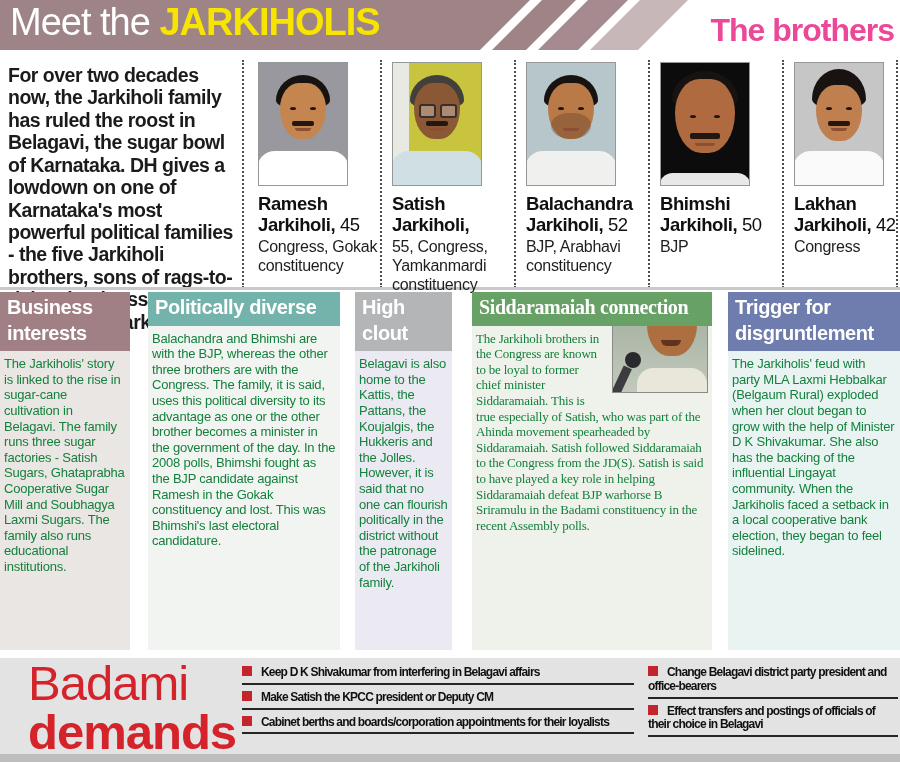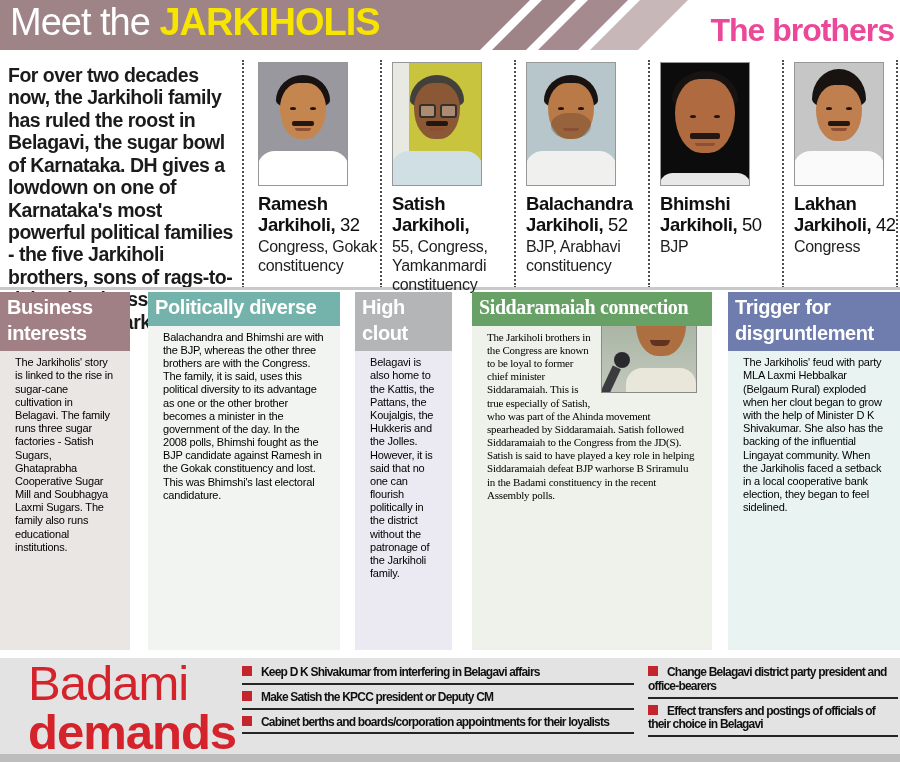--- a/index.html
+++ b/index.html
@@ -59,21 +59,21 @@
   .p5{background:#c6c6c6;} .p5 .ph-hair{height:40px;top:6px;} .p5 .ph-face{background:#bf7f4e;top:22px;}
   .p5 .ph-shirt{background:#fafafa;}
   .bro-caption{margin-top:8px;}
   .bro-name{font-size:18.5px;font-weight:bold;color:#101010;line-height:1.12;letter-spacing:-0.4px;}
   .bro-age{font-weight:normal;}
   .bro-details{margin-top:3px;font-size:16px;color:#1e1e1e;line-height:1.18;letter-spacing:-0.3px;}
 
   
   .col{position:absolute;top:292px;height:358px;display:flex;flex-direction:column;border-radius:20px;}
   .col-header{color:#ffffff;font-weight:bold;font-size:20px;line-height:1.28;padding:3px 7px 5px;letter-spacing:-0.4px;}
-  .col-body{flex:1;padding:5px 15px;font-size:11px;line-height:1.2;letter-spacing:-0.2px;color:#000000;overflow:hidden;}
+  .col-body{flex:1;padding:5px 4px;font-size:13px;line-height:1.2;letter-spacing:-0.2px;color:#15803d;overflow:hidden;}
   .c1{left:0;width:130px;}   .c1 .col-header{background:#a07f85;} .c1 .col-body{background:#eae6e3;}
   .c2{left:148px;width:192px;}.c2 .col-header{background:#74b3ac;} .c2 .col-body{background:#f1f4f0;}
   .c3{left:355px;width:97px;} .c3 .col-header{background:#b3b5b7;} .c3 .col-body{background:#ebeaf2;}
   .c4{left:472px;width:240px;font-family:Liberation Serif, serif;}.c4 .col-header{background:#67a166;} .c4 .col-body{background:#eef2ea;}
   .c5{left:728px;width:172px;}.c5 .col-header{background:#6e7dad;} .c5 .col-body{background:#e9f4f2;}
 
   
   .sid-photo{float:right;width:94px;height:112px;margin:-52px 0 4px 6px;border:1px solid #8a8a8a;
              position:relative;overflow:hidden;background:linear-gradient(#9aa897,#c2c9bc);}
   .sid-face{position:absolute;top:18px;left:34px;width:50px;height:58px;background:#ad6e40;
@@ -127,21 +127,21 @@
     <div class="portrait p1">
       <div class="ph-hair"></div>
       <div class="ph-face"></div>
       <div class="ph-eye l"></div>
         <div class="ph-eye r"></div>
       <div class="ph-mus"></div>
         <div class="ph-mouth"></div>
       <div class="ph-shirt"></div>
     </div>
     <div class="bro-caption">
-      <div class="bro-name"><span>Ramesh Jarkiholi,</span> <span class="bro-age">32</span></div>
+      <div class="bro-name"><span>Ramesh Jarkiholi,</span> <span class="bro-age">45</span></div>
       <div class="bro-details">Congress, Gokak constituency</div>
     </div>
   </div>
 
   <div class="bro" style="left:386px">
     <div class="portrait p2">
       <div class="ph-hair"></div>
       <div class="ph-face"></div>
       <div class="ph-glass l"></div>
       <div class="ph-glass r"></div>

